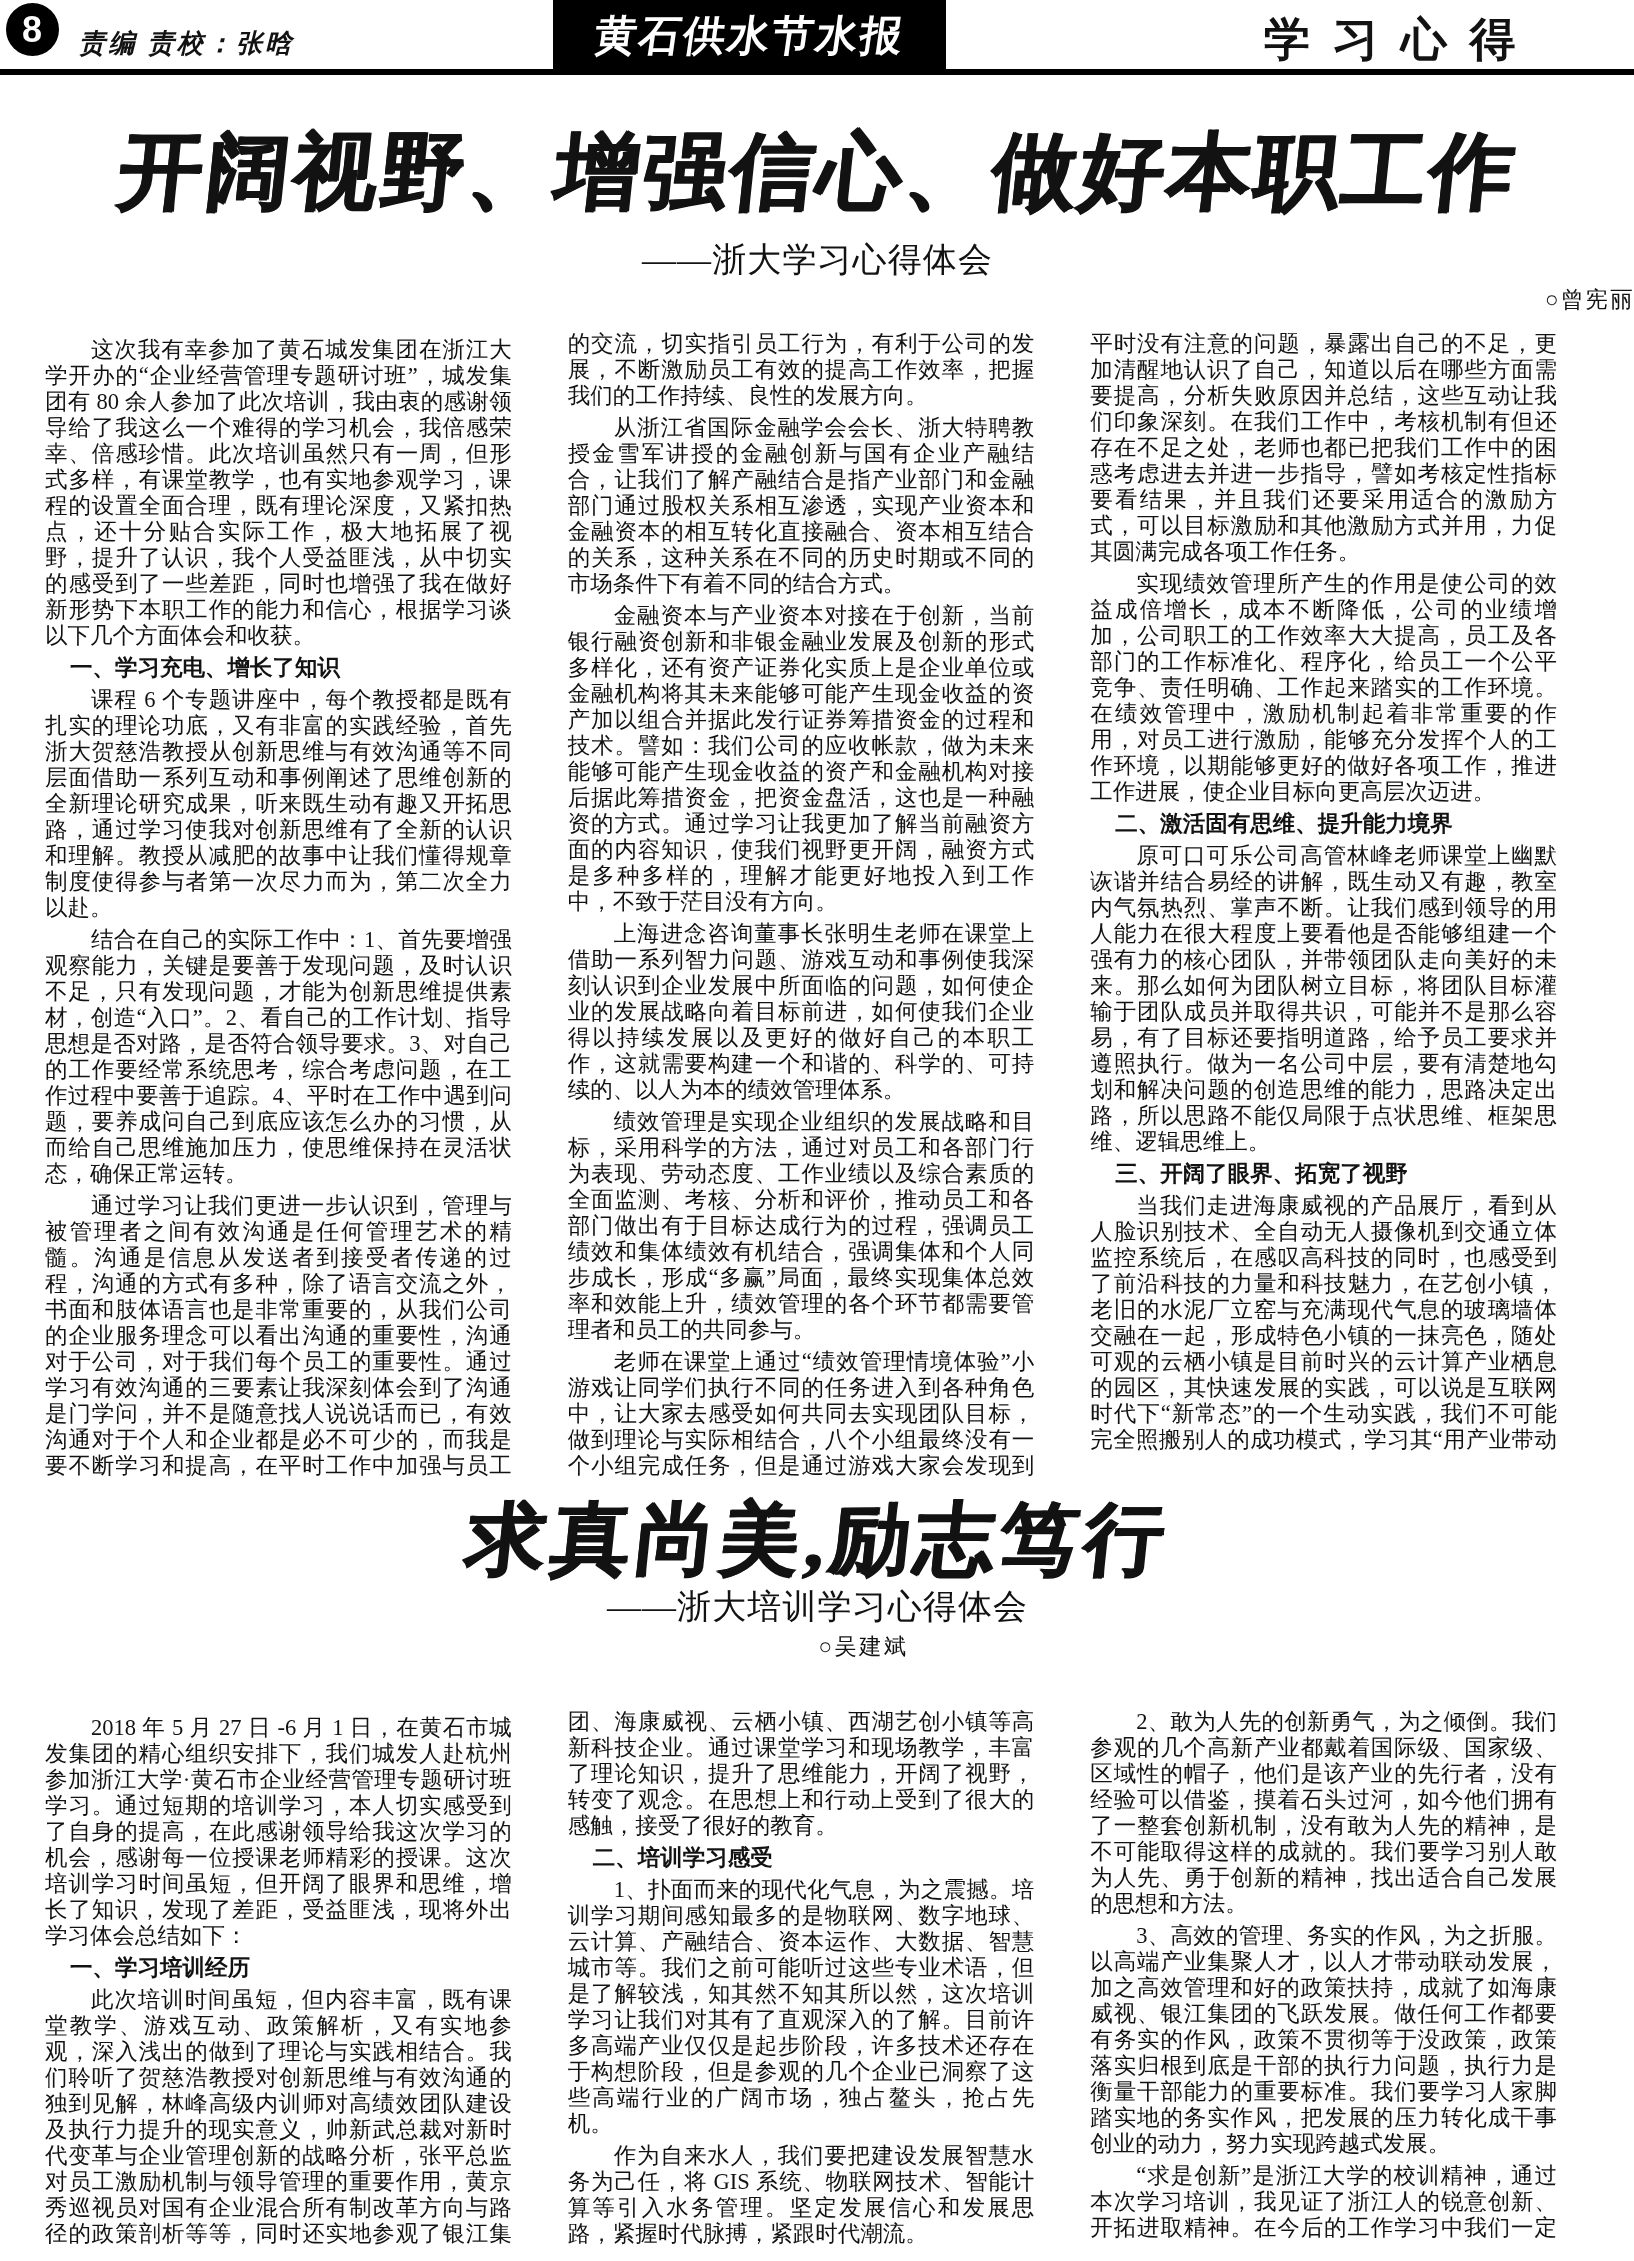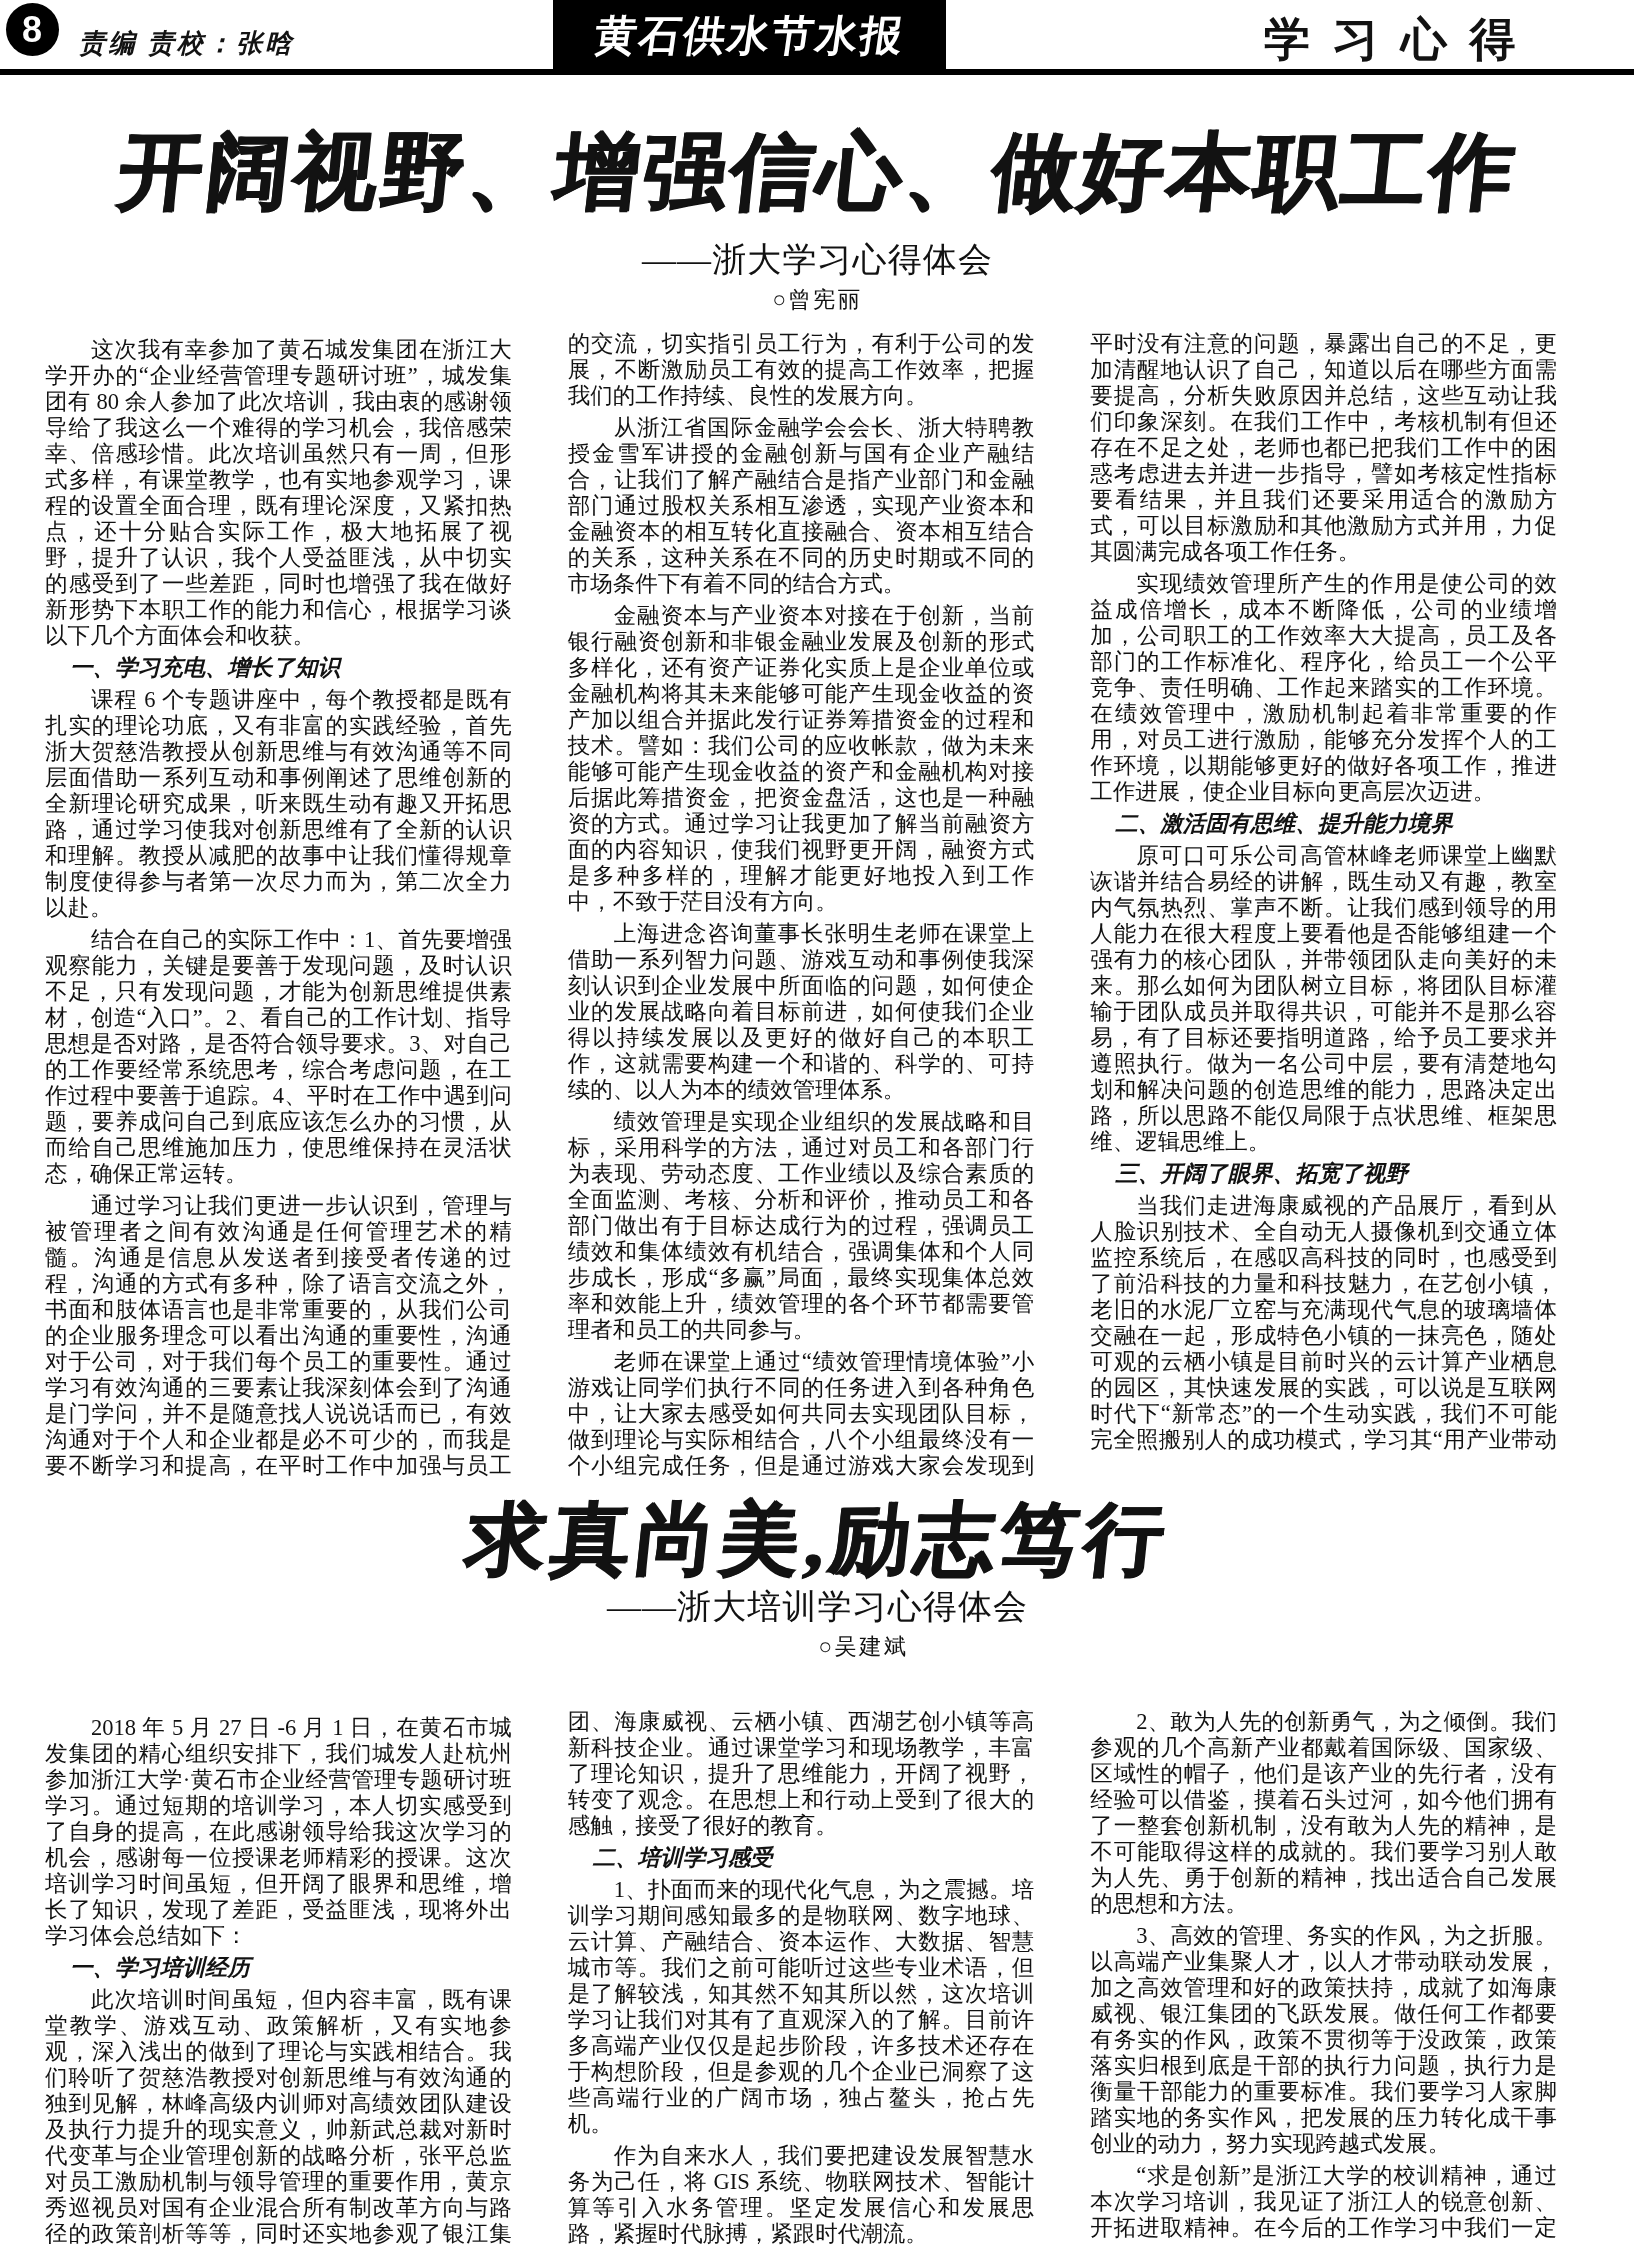--- a/index.html
+++ b/index.html
@@ -36,39 +36,38 @@
 
   
   .a-center{position:absolute;left:0;width:100%;text-align:center;white-space:nowrap;}
   .calli{
     font-weight:bold;
     transform:skewX(-6deg);
     text-shadow:1.7px 0 0 currentColor, 0 1.1px 0 currentColor;
   }
   #a1-title{top:115px;font-size:84px;letter-spacing:3.4px;}
   #a1-sub{top:237px;font-size:34px;letter-spacing:1.1px;}
-  #a1-author{top:284px;font-size:22.5px;letter-spacing:2.2px;}
+  #a1-author{top:284px;font-size:22.5px;letter-spacing:2.2px;text-align:right;}
   #a2-title{top:1487px;font-size:79px;letter-spacing:5.6px;}
   #a2-sub{top:1584px;font-size:34px;letter-spacing:1.1px;}
   #a2-author{top:1631px;font-size:22.5px;letter-spacing:2.2px;margin-left:46px;}
 
   
   .cols{
     position:absolute;left:39px;width:1524px;
     column-count:3;column-gap:44px;column-fill:auto;
     font-size:22.5px;line-height:26px;text-align:justify;
     overflow:hidden;
   }
   #a1-body{top:331px;height:1153px;}
   #a2-body{top:1709px;height:550px;}
   .para{margin:6px;text-indent:46px;}
   .para.h{
     font-family:"Liberation Sans",sans-serif;font-weight:bold;
     text-indent:25px;
-    font-style:italic;
   }
 </style>
 </head>
 <body>
 
 <div class="page">
 
   <div class="badge">
     <span>8</span>
   </div>

